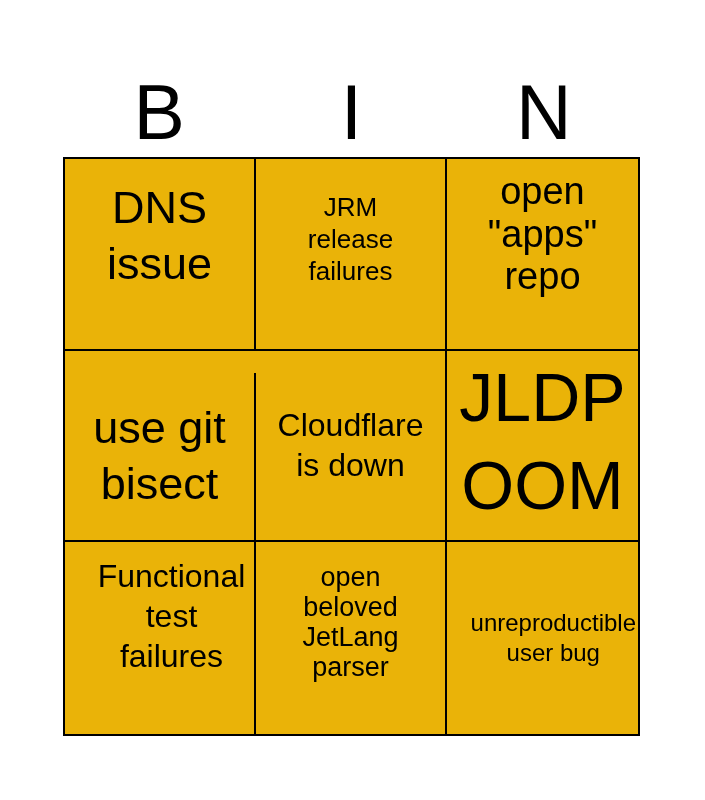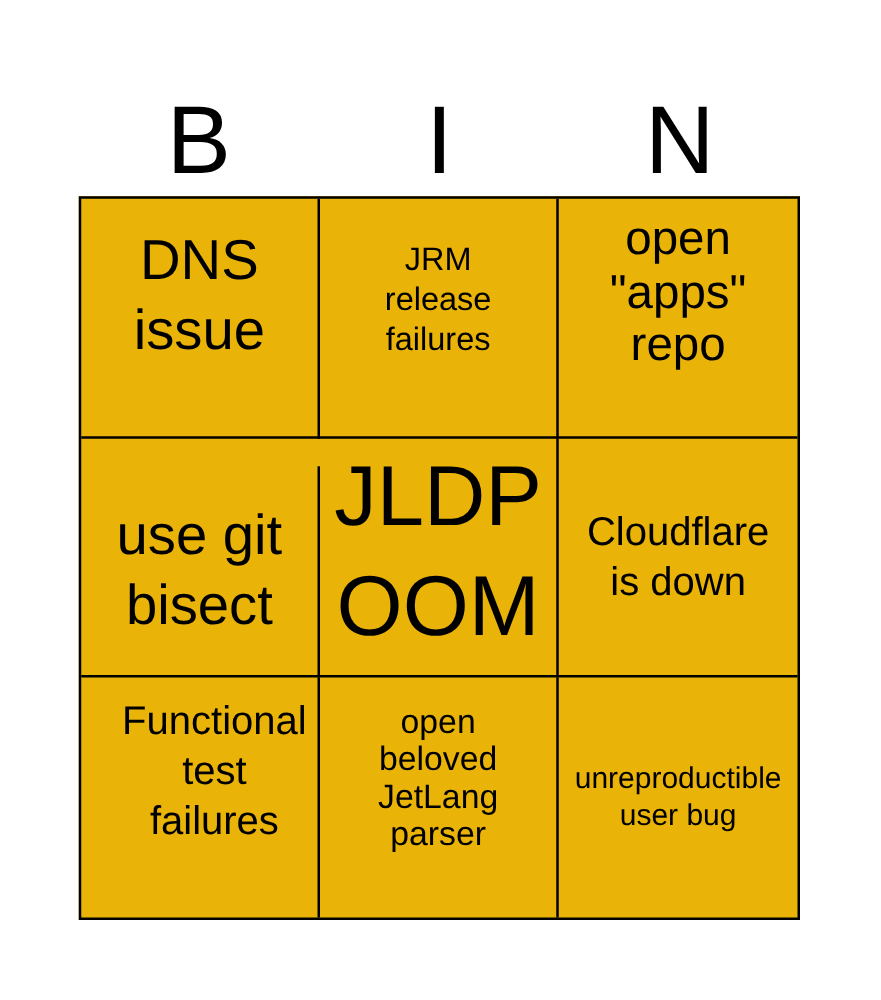--- a/index.html
+++ b/index.html
@@ -68,21 +68,21 @@
   .cell-2 { font-size: 38px; line-height: 1.12; }
   .cell-2 .cell-text { transform: translateY(-20px); }
   .cell-3 { font-size: 45px; line-height: 1.25; margin-top: 22px; }
   .cell-4 { font-size: 68px; line-height: 1.3; }
   .cell-4 .cell-text { transform: translateY(-4px); }
   .cell-5 { font-size: 32px; line-height: 1.25; }
   .cell-6 { font-size: 32px; line-height: 1.25; }
   .cell-6 .cell-text { transform: translateY(-22px); margin-left: 24px; }
   .cell-7 { font-size: 27px; line-height: 1.12; }
   .cell-7 .cell-text { transform: translateY(-16px); }
-  .cell-8 { font-size: 24px; line-height: 1.25; }
+  .cell-8 { font-size: 24px; line-height: 1.25; justify-content: flex-end; }
 </style>
 </head>
 <body>
 
 <div class="stage">
 
   <div class="card-header">
     <div class="letter">B</div>
     <div class="letter">I</div>
     <div class="letter">N</div>
@@ -100,27 +100,27 @@
     </div>
     <div class="cell cell-2">
       <span class="cell-text">open
 "apps"
 repo</span>
     </div>
     <div class="cell cell-3">
       <span class="cell-text">use git
 bisect</span>
     </div>
+    <div class="cell cell-5">
+      <span class="cell-text">Cloudflare
+is down</span>
+    </div>
     <div class="cell cell-4">
       <span class="cell-text">JLDP
 OOM</span>
-    </div>
-    <div class="cell cell-5">
-      <span class="cell-text">Cloudflare
-is down</span>
     </div>
     <div class="cell cell-6">
       <span class="cell-text">Functional
 test
 failures</span>
     </div>
     <div class="cell cell-7">
       <span class="cell-text">open
 beloved
 JetLang

